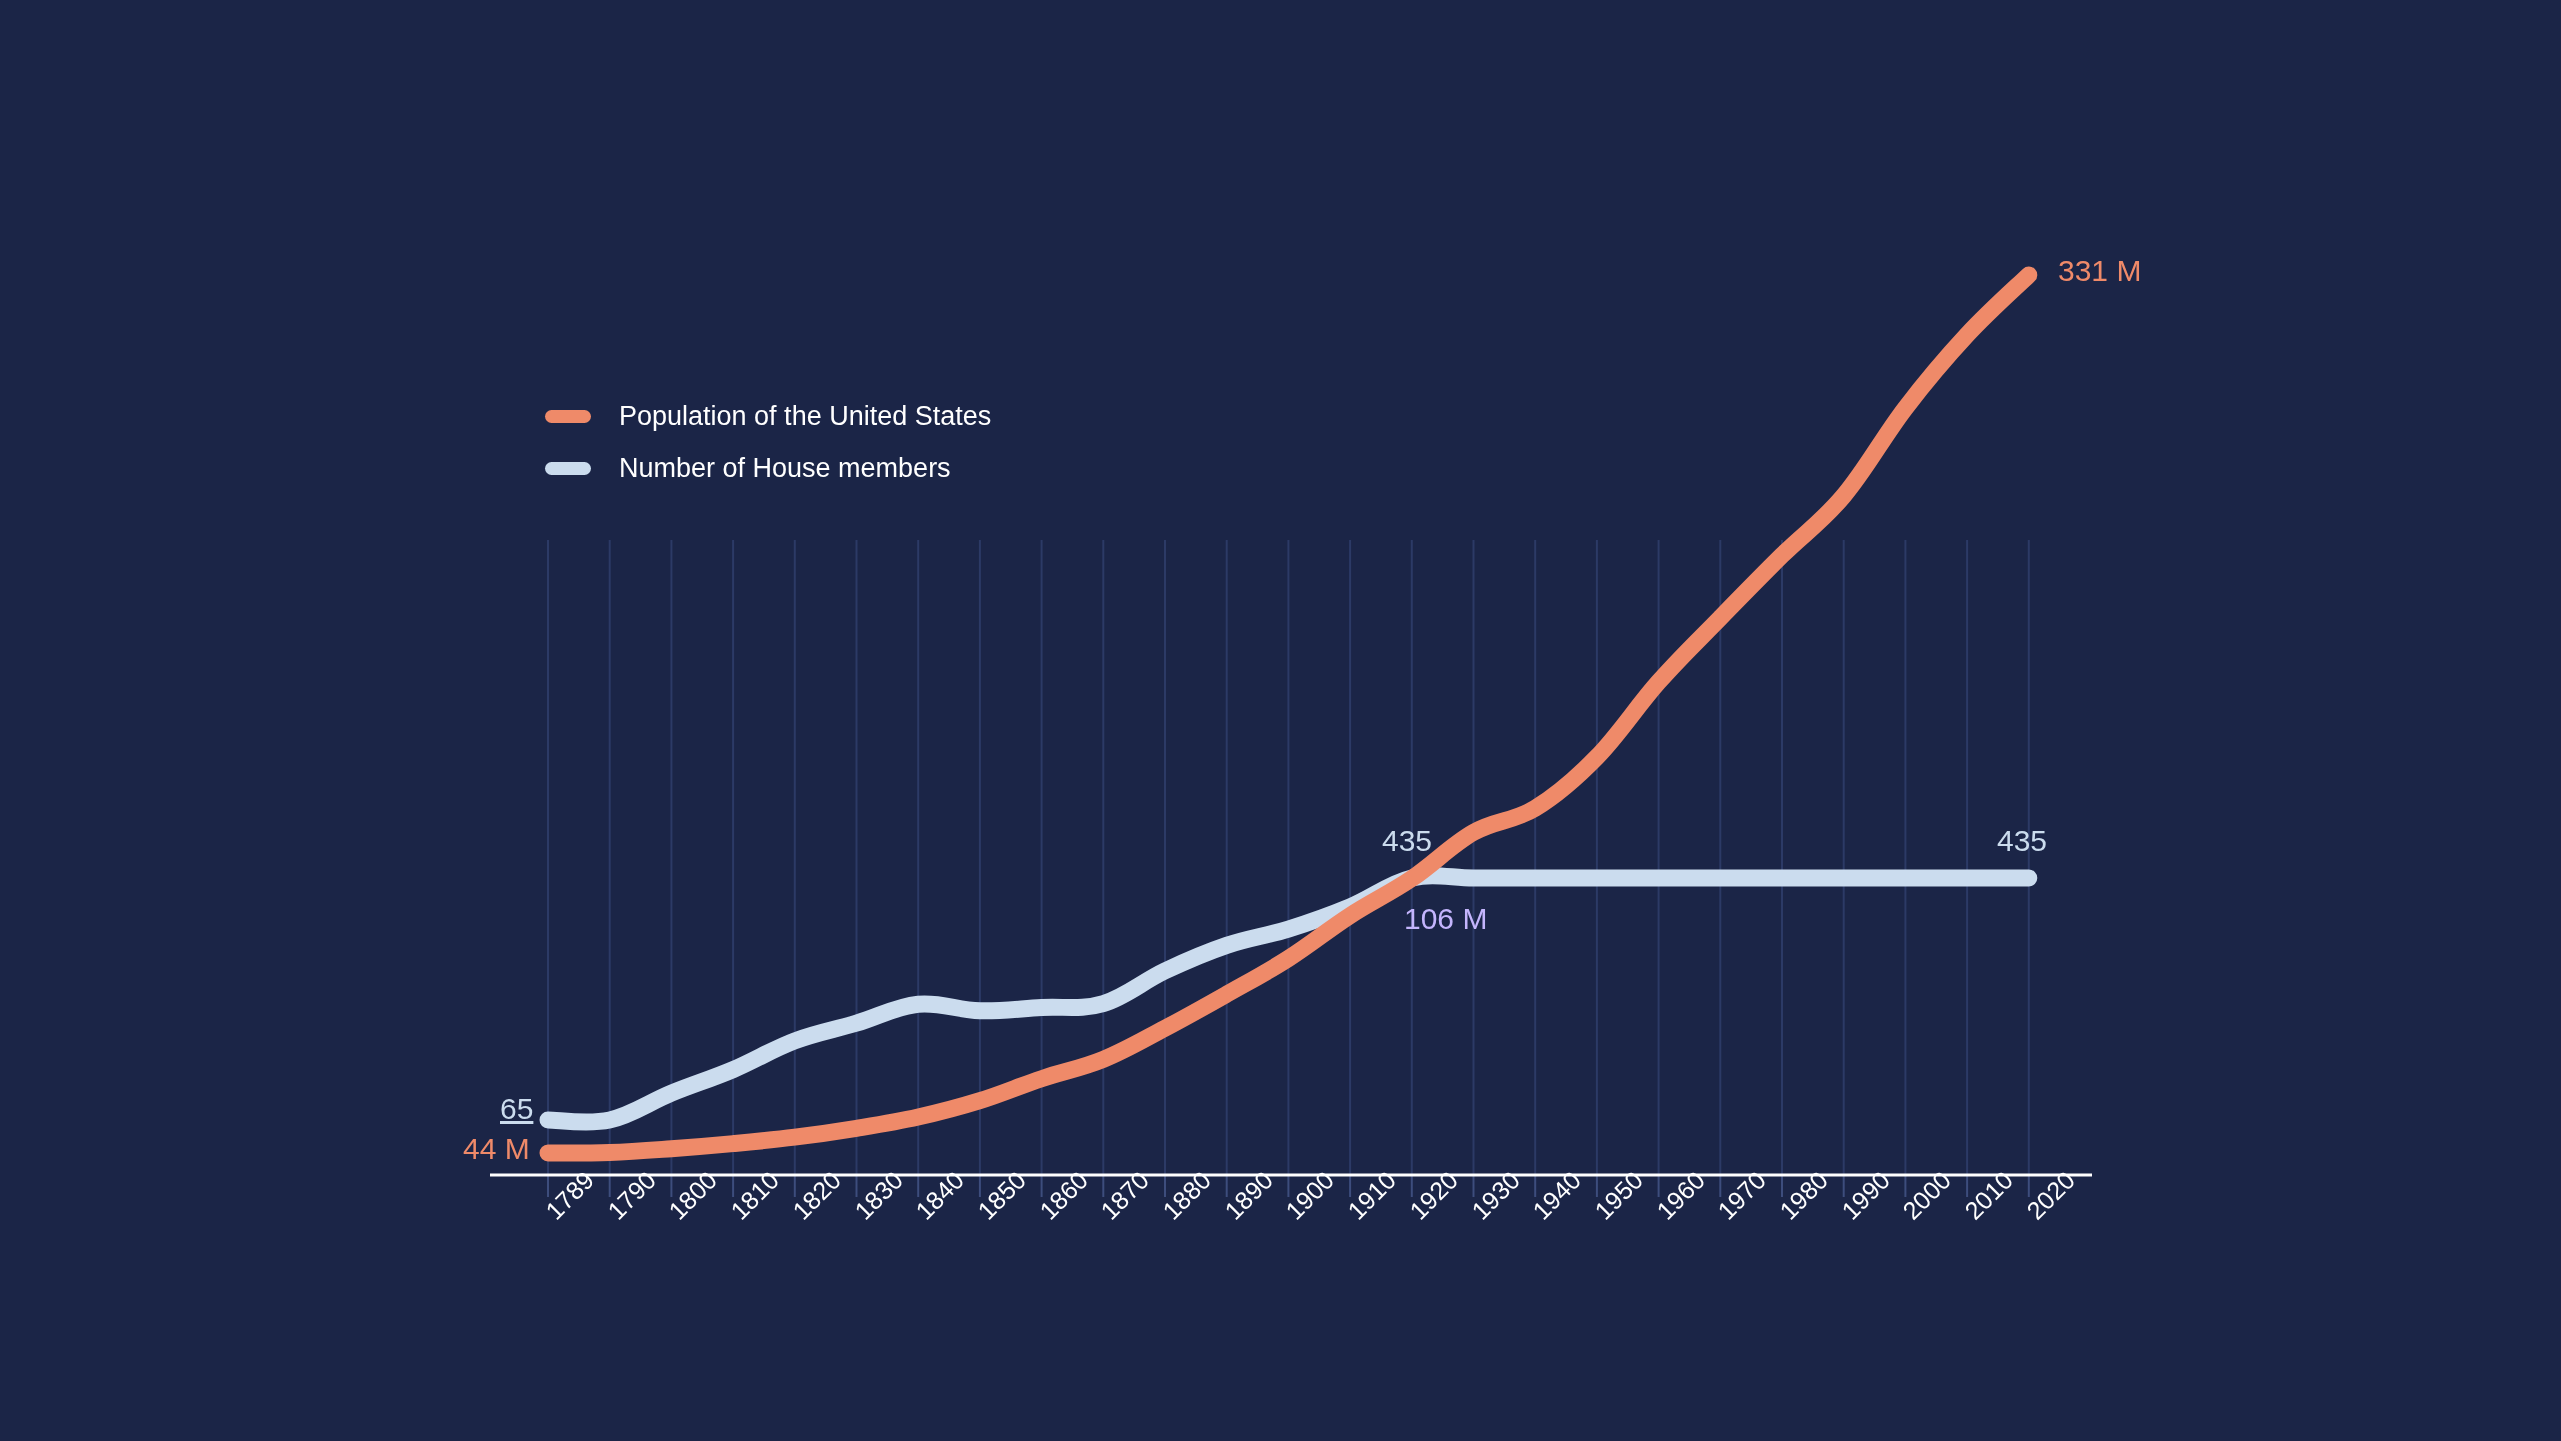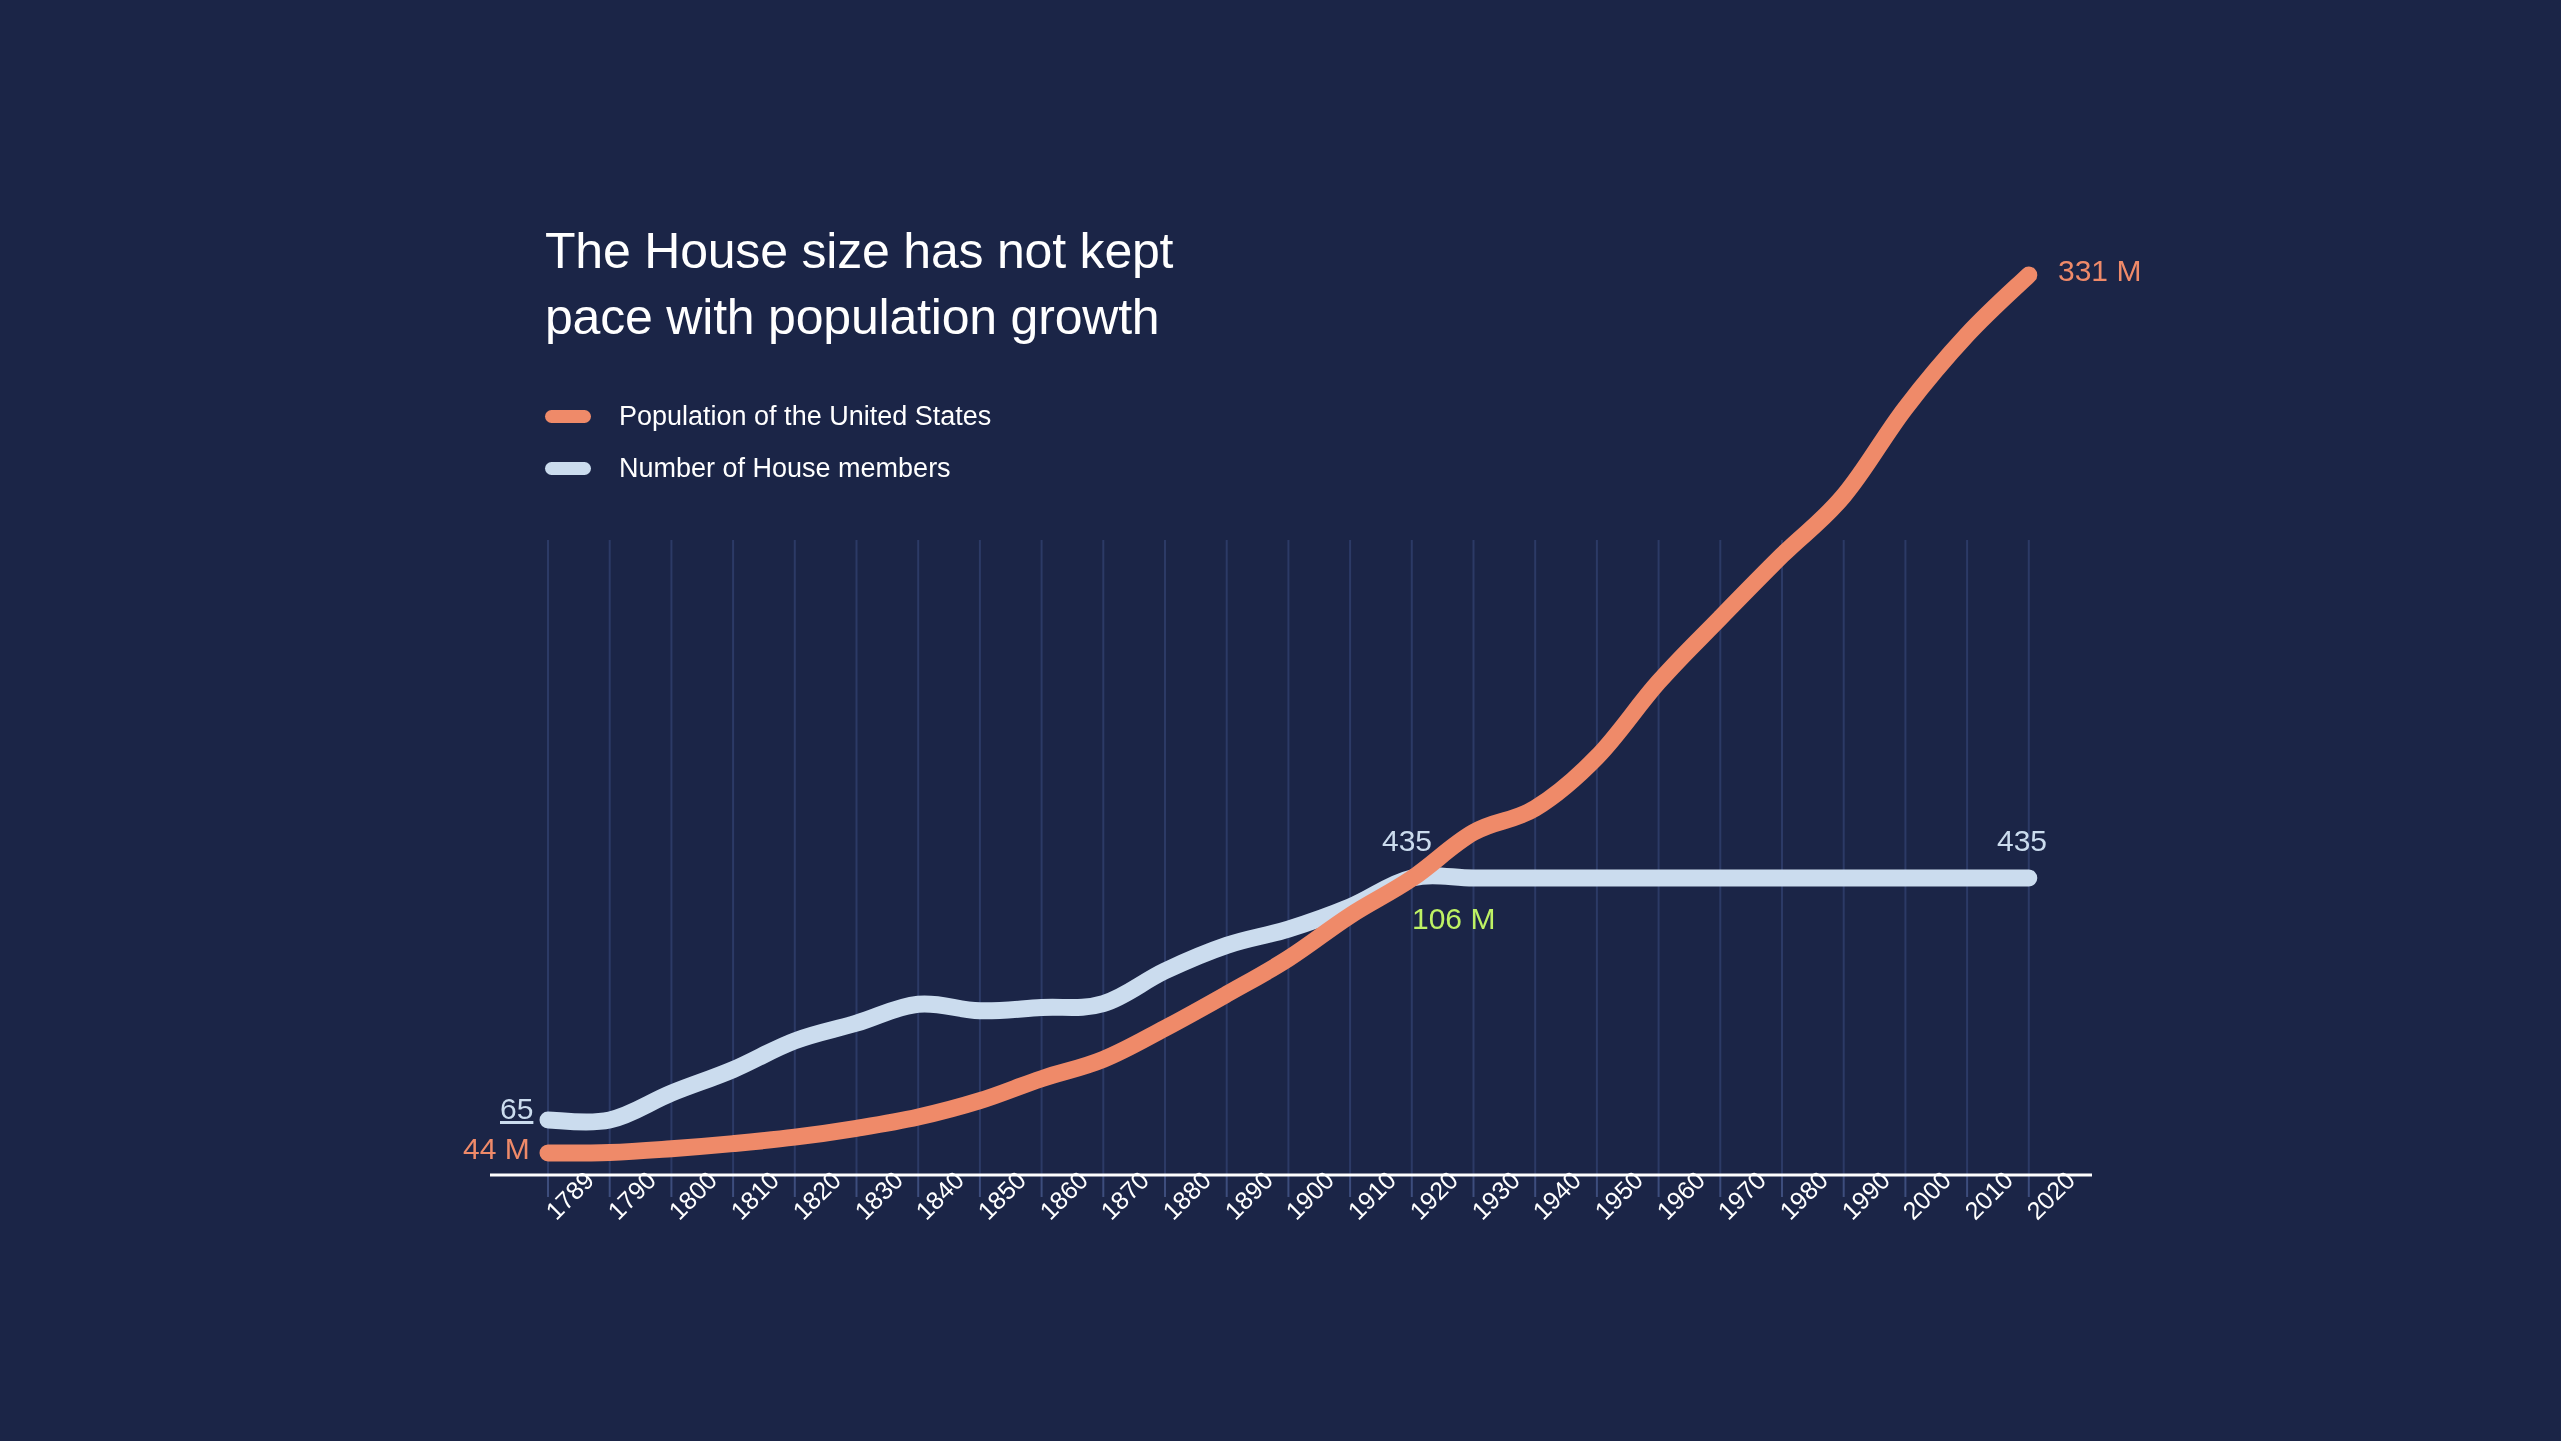--- a/index.html
+++ b/index.html
@@ -79,22 +79,20 @@
     transform-origin: left top;
     transform: rotate(-45deg);
     text-align: right;
   }
 </style>
 </head>
 <body>
 
 <div id="stage">
 
-  <div id="chart-title">The House size has not kept
-pace with population growth</div>
 
   <div id="legend">
     <div class="legend-item">
       <span class="legend-swatch" style="background:#ef8a69"></span>
       <span class="legend-label">Population of the United States</span>
     </div>
     <div class="legend-item">
       <span class="legend-swatch" style="background:#cbdcee"></span>
       <span class="legend-label">Number of House members</span>
     </div>
@@ -157,21 +155,21 @@
       </g>
     <line id="axis-line" x1="490" y1="1175" x2="2092" y2="1175" stroke="#ffffff" stroke-width="3"></line>
     <path id="series-house" fill="none" stroke="#cbdcee" stroke-width="17" stroke-linecap="round" stroke-linejoin="round" d="M 548.00 1120.00 C 559.11 1120.00, 587.49 1124.83, 609.70 1120.00 C 631.91 1115.17, 649.19 1102.25, 671.40 1093.18 C 693.61 1084.12, 710.89 1079.06, 733.10 1069.64 C 755.31 1060.22, 772.59 1049.22, 794.80 1040.86 C 817.01 1032.50, 834.29 1029.79, 856.50 1023.20 C 878.71 1016.61, 895.99 1006.47, 918.20 1004.23 C 940.41 1002.00, 957.69 1010.18, 979.90 1010.77 C 1002.11 1011.36, 1019.39 1008.80, 1041.60 1007.50 C 1063.81 1006.21, 1081.09 1010.17, 1103.30 1003.58 C 1125.51 996.99, 1142.79 981.35, 1165.00 970.88 C 1187.21 960.40, 1204.49 952.90, 1226.70 945.37 C 1248.91 937.83, 1266.19 935.96, 1288.40 929.02 C 1310.61 922.07, 1327.89 915.96, 1350.10 906.78 C 1372.31 897.60, 1389.59 883.18, 1411.80 878.00 C 1434.01 872.82, 1451.29 878.00, 1473.50 878.00 C 1495.71 878.00, 1512.99 878.00, 1535.20 878.00 C 1557.41 878.00, 1574.69 878.00, 1596.90 878.00 C 1619.11 878.00, 1636.39 878.00, 1658.60 878.00 C 1680.81 878.00, 1698.09 878.00, 1720.30 878.00 C 1742.51 878.00, 1759.79 878.00, 1782.00 878.00 C 1804.21 878.00, 1821.49 878.00, 1843.70 878.00 C 1865.91 878.00, 1883.19 878.00, 1905.40 878.00 C 1927.61 878.00, 1944.89 878.00, 1967.10 878.00 C 1989.31 878.00, 2017.69 878.00, 2028.80 878.00"></path>
     <path id="series-population" fill="none" stroke="#ef8a69" stroke-width="17" stroke-linecap="round" stroke-linejoin="round" d="M 548.00 1153.00 C 559.11 1152.90, 587.49 1153.24, 609.70 1152.46 C 631.91 1151.69, 649.19 1150.30, 671.40 1148.71 C 693.61 1147.11, 710.89 1145.69, 733.10 1143.61 C 755.31 1141.53, 772.59 1139.93, 794.80 1137.17 C 817.01 1134.42, 834.29 1131.94, 856.50 1128.32 C 878.71 1124.70, 895.99 1122.03, 918.20 1117.05 C 940.41 1112.08, 957.69 1107.60, 979.90 1100.69 C 1002.11 1093.79, 1019.39 1086.13, 1041.60 1078.69 C 1063.81 1071.26, 1081.09 1068.46, 1103.30 1059.38 C 1125.51 1050.30, 1142.79 1039.99, 1165.00 1028.26 C 1187.21 1016.53, 1204.49 1006.75, 1226.70 994.19 C 1248.91 981.64, 1266.19 972.66, 1288.40 958.51 C 1310.61 944.37, 1327.89 929.98, 1350.10 915.59 C 1372.31 901.20, 1389.59 893.54, 1411.80 878.57 C 1434.01 863.61, 1451.29 845.09, 1473.50 832.43 C 1495.71 819.78, 1512.99 821.86, 1535.20 808.29 C 1557.41 794.72, 1574.69 779.80, 1596.90 757.05 C 1619.11 734.31, 1636.39 707.00, 1658.60 681.94 C 1680.81 656.88, 1698.09 640.62, 1720.30 617.83 C 1742.51 595.04, 1759.79 577.30, 1782.00 555.33 C 1804.21 533.36, 1821.49 522.28, 1843.70 495.77 C 1865.91 469.27, 1883.19 437.03, 1905.40 408.05 C 1927.61 379.08, 1944.89 358.77, 1967.10 334.82 C 1989.31 310.87, 2017.69 285.77, 2028.80 275.00"></path>
   </svg>
 
   <div id="annotation-layer">
       <div class="annotation ann-blue" style="left: 500px; top: 1092px; color: rgb(203, 220, 238); text-decoration: underline;">65</div>
       <div class="annotation ann-orange" style="left: 463px; top: 1132px; color: rgb(239, 138, 105);">44 M</div>
       <div class="annotation ann-blue" style="left: 1382px; top: 824px; color: rgb(203, 220, 238);">435</div>
-      <div class="annotation ann-orange" style="left: 1404px; top: 902px; color: #bef264; margin-left: 8px;">106 M</div>
+      <div class="annotation ann-orange" style="left: 1404px; top: 902px; color: #c4b5fd;">106 M</div>
       <div class="annotation ann-orange" style="left: 2046px; top: 254px; color: rgb(239, 138, 105); margin-left: 12px;">331 M</div>
       <div class="annotation ann-blue" style="left: 1997px; top: 824px; color: rgb(203, 220, 238);">435</div>
     </div>
   <div id="tick-label-layer">
       <div class="tick-label" style="left: 540px; top: 1205px;">1789</div>
       <div class="tick-label" style="left: 601.7px; top: 1205px;">1790</div>
       <div class="tick-label" style="left: 663.4px; top: 1205px;">1800</div>
       <div class="tick-label" style="left: 725.1px; top: 1205px;">1810</div>
       <div class="tick-label" style="left: 786.8px; top: 1205px;">1820</div>
       <div class="tick-label" style="left: 848.5px; top: 1205px;">1830</div>

